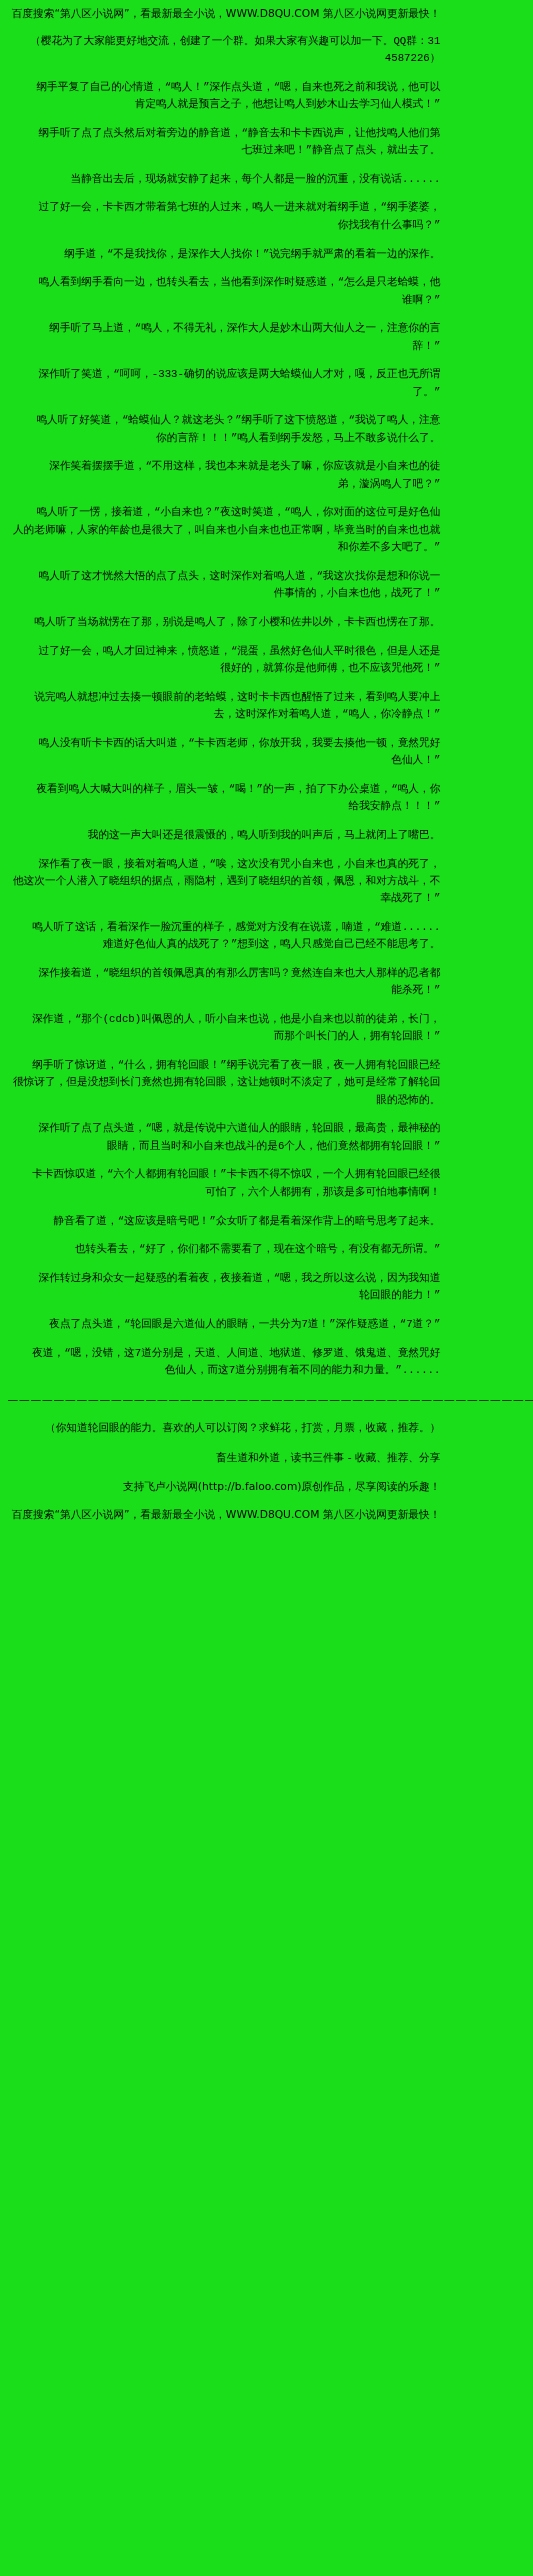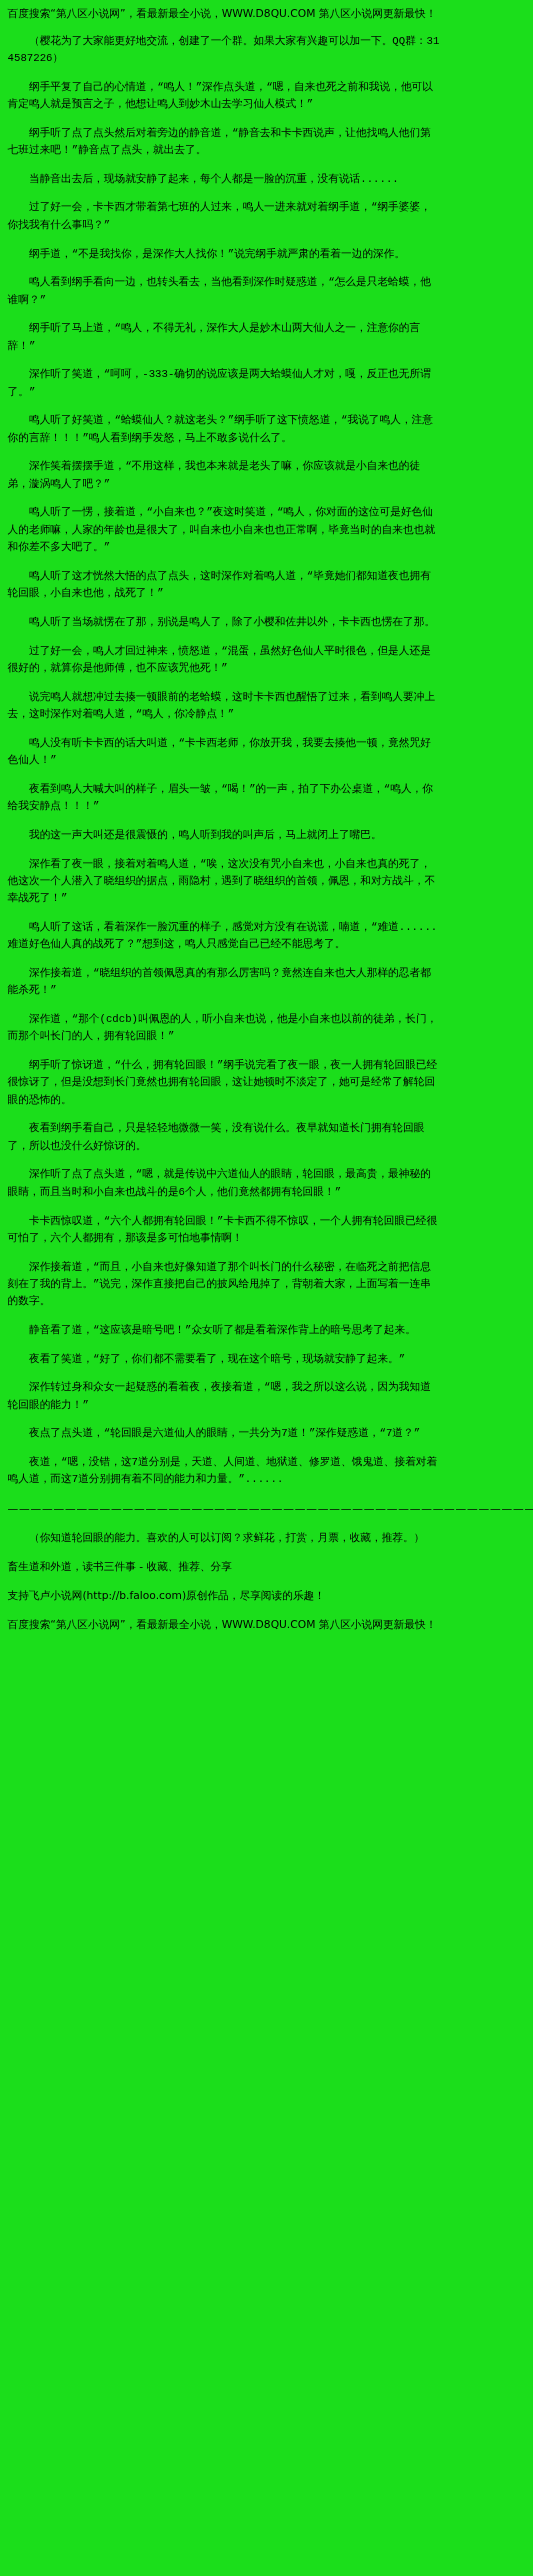--- a/index.html
+++ b/index.html
@@ -7,20 +7,21 @@
   .page {
     width: 448px;
     min-height: 2576px;
     box-sizing: border-box;
     padding: 4.6px 7.6px 18.3px 7.6px;
     font-family: "DejaVu Sans", "Liberation Sans", sans-serif;
     font-size: 10.7px;
     line-height: 1.62;
     color: #000000;
     word-break: break-all;
+    text-align: right;
   }
   .notice { margin: 0 0 10.7px 0; }
   .para { text-indent: 2em; margin: 0 0 11.4px 0; font-family: Liberation Mono, monospace; }
   .divider { margin: 3px 0 12.2px 0; letter-spacing: 0.8px; word-break: break-all; }
   .footer-line { margin: 0 0 11.4px 0; }
 </style>
 </head>
 <body style="background-color: rgb(27, 222, 27);">
 
 <div class="page" style="color: rgb(0, 0, 0);">
@@ -31,41 +32,39 @@
       <p class="para">纲手听了点了点头然后对着旁边的静音道，“静音去和卡卡西说声，让他找鸣人他们第七班过来吧！”静音点了点头，就出去了。</p>
       <p class="para">当静音出去后，现场就安静了起来，每个人都是一脸的沉重，没有说话......</p>
       <p class="para">过了好一会，卡卡西才带着第七班的人过来，鸣人一进来就对着纲手道，“纲手婆婆，你找我有什么事吗？”</p>
       <p class="para">纲手道，“不是我找你，是深作大人找你！”说完纲手就严肃的看着一边的深作。</p>
       <p class="para">鸣人看到纲手看向一边，也转头看去，当他看到深作时疑惑道，“怎么是只老蛤蟆，他谁啊？”</p>
       <p class="para">纲手听了马上道，“鸣人，不得无礼，深作大人是妙木山两大仙人之一，注意你的言辞！”</p>
       <p class="para">深作听了笑道，“呵呵，-333-确切的说应该是两大蛤蟆仙人才对，嘎，反正也无所谓了。”</p>
       <p class="para">鸣人听了好笑道，“蛤蟆仙人？就这老头？”纲手听了这下愤怒道，“我说了鸣人，注意你的言辞！！！”鸣人看到纲手发怒，马上不敢多说什么了。</p>
       <p class="para">深作笑着摆摆手道，“不用这样，我也本来就是老头了嘛，你应该就是小自来也的徒弟，漩涡鸣人了吧？”</p>
       <p class="para">鸣人听了一愣，接着道，“小自来也？”夜这时笑道，“鸣人，你对面的这位可是好色仙人的老师嘛，人家的年龄也是很大了，叫自来也小自来也也正常啊，毕竟当时的自来也也就和你差不多大吧了。”</p>
-      <p class="para">鸣人听了这才恍然大悟的点了点头，这时深作对着鸣人道，“毕竟她们都知道夜也拥有轮回眼，小自来也他，战死了！”</p>
+      <p class="para">鸣人听了这才恍然大悟的点了点头，这时深作对着鸣人道，“我这次找你是想和你说一件事情的，小自来也他，战死了！”</p>
       <p class="para">鸣人听了当场就愣在了那，别说是鸣人了，除了小樱和佐井以外，卡卡西也愣在了那。</p>
       <p class="para">过了好一会，鸣人才回过神来，愤怒道，“混蛋，虽然好色仙人平时很色，但是人还是很好的，就算你是他师傅，也不应该咒他死！”</p>
       <p class="para">说完鸣人就想冲过去揍一顿眼前的老蛤蟆，这时卡卡西也醒悟了过来，看到鸣人要冲上去，这时深作对着鸣人道，“鸣人，你冷静点！”</p>
       <p class="para">鸣人没有听卡卡西的话大叫道，“卡卡西老师，你放开我，我要去揍他一顿，竟然咒好色仙人！”</p>
       <p class="para">夜看到鸣人大喊大叫的样子，眉头一皱，“喝！”的一声，拍了下办公桌道，“鸣人，你给我安静点！！！”</p>
       <p class="para">我的这一声大叫还是很震慑的，鸣人听到我的叫声后，马上就闭上了嘴巴。</p>
       <p class="para">深作看了夜一眼，接着对着鸣人道，“唉，这次没有咒小自来也，小自来也真的死了，他这次一个人潜入了晓组织的据点，雨隐村，遇到了晓组织的首领，佩恩，和对方战斗，不幸战死了！”</p>
       <p class="para">鸣人听了这话，看着深作一脸沉重的样子，感觉对方没有在说谎，喃道，“难道......难道好色仙人真的战死了？”想到这，鸣人只感觉自己已经不能思考了。</p>
       <p class="para">深作接着道，“晓组织的首领佩恩真的有那么厉害吗？竟然连自来也大人那样的忍者都能杀死！”</p>
       <p class="para">深作道，“那个(cdcb)叫佩恩的人，听小自来也说，他是小自来也以前的徒弟，长门，而那个叫长门的人，拥有轮回眼！”</p>
       <p class="para">纲手听了惊讶道，“什么，拥有轮回眼！”纲手说完看了夜一眼，夜一人拥有轮回眼已经很惊讶了，但是没想到长门竟然也拥有轮回眼，这让她顿时不淡定了，她可是经常了解轮回眼的恐怖的。</p>
-      <p class="para">夜看到纲手看自己，只是轻轻地微微一笑，没有说什么。夜早就知道长门拥有轮回眼了，所以也没什么好惊讶的。</p>
       <p class="para">深作听了点了点头道，“嗯，就是传说中六道仙人的眼睛，轮回眼，最高贵，最神秘的眼睛，而且当时和小自来也战斗的是6个人，他们竟然都拥有轮回眼！”</p>
       <p class="para">卡卡西惊叹道，“六个人都拥有轮回眼！”卡卡西不得不惊叹，一个人拥有轮回眼已经很可怕了，六个人都拥有，那该是多可怕地事情啊！</p>
-      <p class="para">深作接着道，“而且，小自来也好像知道了那个叫长门的什么秘密，在临死之前把信息刻在了我的背上。”说完，深作直接把自己的披风给甩掉了，背朝着大家，上面写着一连串的数字。</p>
       <p class="para">静音看了道，“这应该是暗号吧！”众女听了都是看着深作背上的暗号思考了起来。</p>
-      <p class="para">夜看了笑道，“好了，你们都不需要看了，现在这个暗号，现场就安静了起来。”</p>
+      <p class="para">也转头看去，“好了，你们都不需要看了，现在这个暗号，有没有都无所谓。”</p>
       <p class="para">深作转过身和众女一起疑惑的看着夜，夜接着道，“嗯，我之所以这么说，因为我知道轮回眼的能力！”</p>
       <p class="para">夜点了点头道，“轮回眼是六道仙人的眼睛，一共分为7道！”深作疑惑道，“7道？”</p>
-      <p class="para">夜道，“嗯，没错，这7道分别是，天道、人间道、地狱道、修罗道、饿鬼道、接着对着鸣人道，而这7道分别拥有着不同的能力和力量。”......</p>
+      <p class="para">夜道，“嗯，没错，这7道分别是，天道、人间道、地狱道、修罗道、饿鬼道、竟然咒好色仙人，而这7道分别拥有着不同的能力和力量。”......</p>
     </div>
   <div class="divider">————————————————————————————————————————————————————————</div>
   <div class="para footer-line">（你知道轮回眼的能力。喜欢的人可以订阅？求鲜花，打赏，月票，收藏，推荐。）</div>
   <div class="footer-line">畜生道和外道，读书三件事 - 收藏、推荐、分享</div>
   <div class="footer-line">支持飞卢小说网(http://b.faloo.com)原创作品，尽享阅读的乐趣！</div>
   <div class="notice">百度搜索“第八区小说网”，看最新最全小说，WWW.D8QU.COM  第八区小说网更新最快！</div>
 </div>
 
 
 </body></html>

